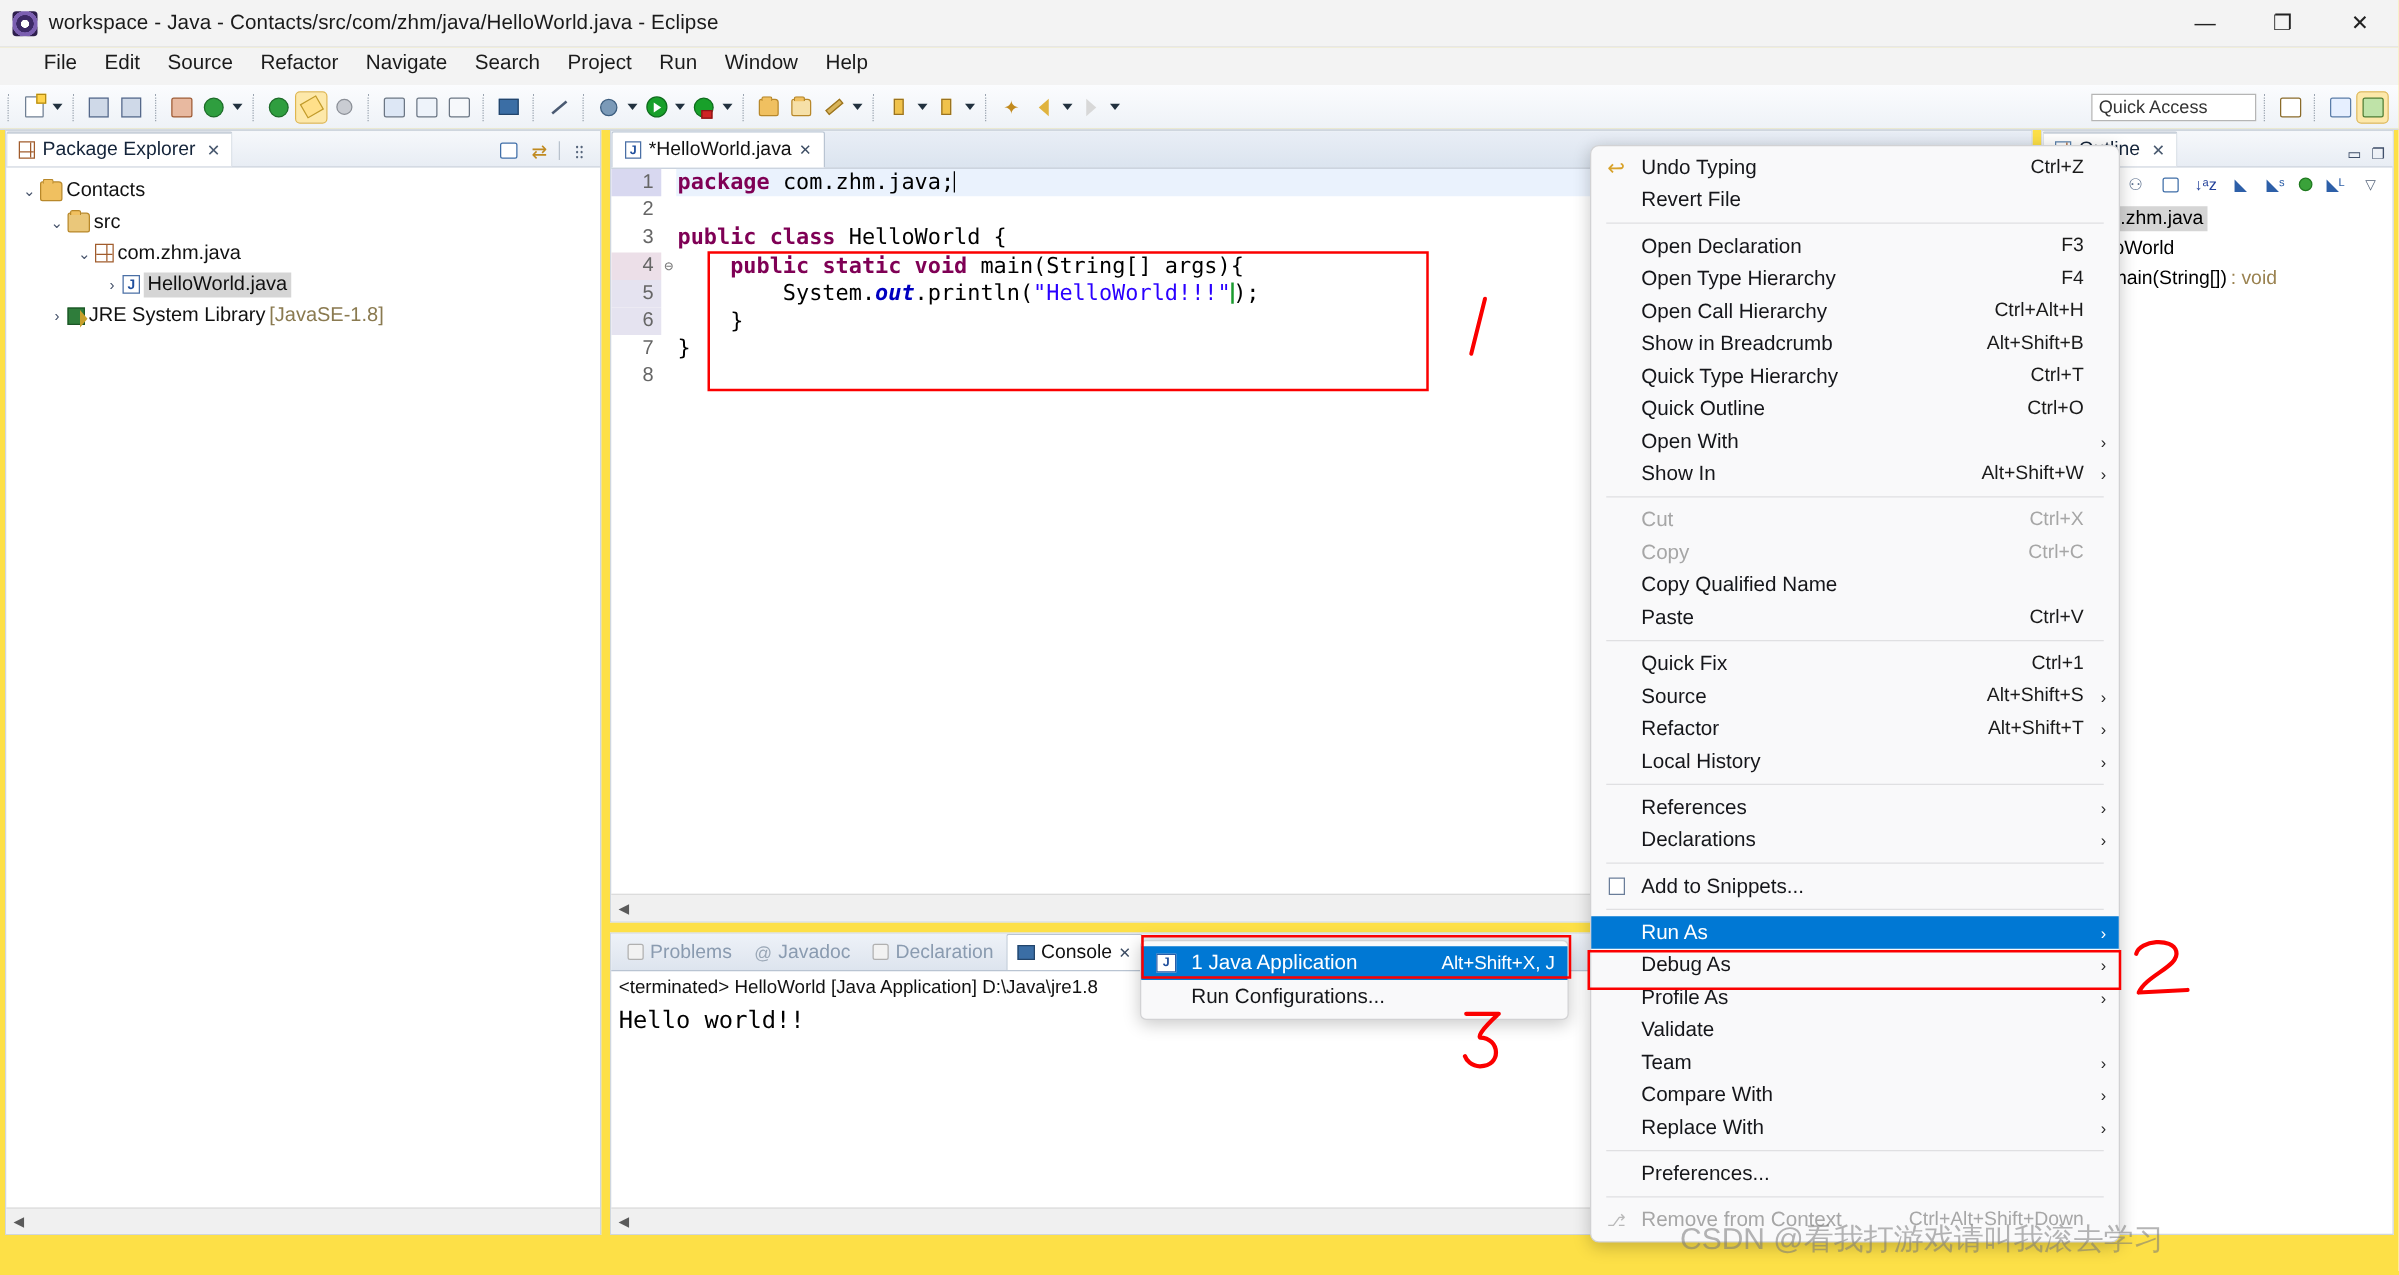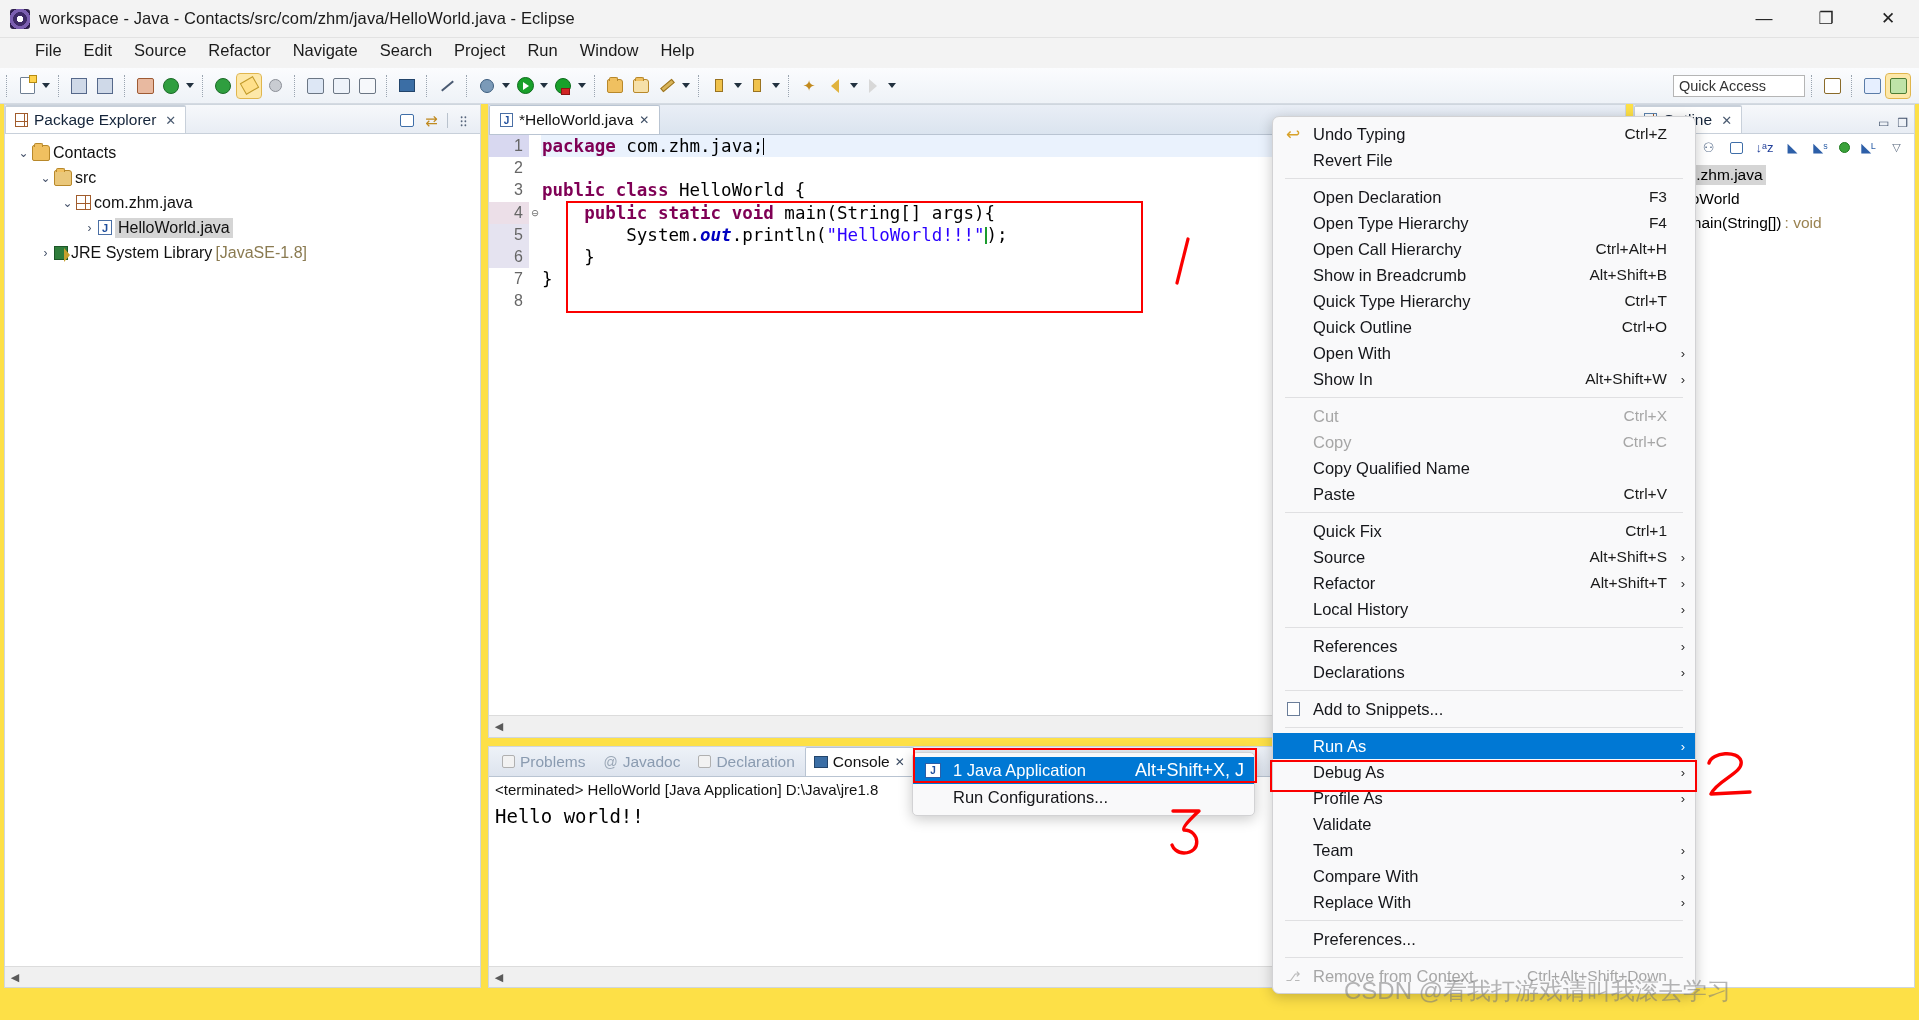--- a/index.html
+++ b/index.html
@@ -234,21 +234,21 @@
   .submenu {
     position: absolute; left: 912px; top: 752px; width: 343px;
     background: #f9f9fa; border: 1px solid #d2d2d4; border-radius: 5px;
     box-shadow: 0 3px 14px rgba(0,0,0,.22);
     padding: 4px 0; z-index: 70;
   }
   .smi {
     height: 27px; display: flex; align-items: center; font-size: 16.5px; color: #15161a; padding-right: 10px;
   }
   .smi .ic-slot { width: 40px; display:flex; align-items:center; justify-content:center; }
-  .smi .accel { margin-left: auto; font-size: 18px; }
+  .smi .accel { margin-left: auto; font-size: 15px; }
   .smi.sel { background: #0078d4; }
   .smi.sel .lbl, .smi.sel .accel { color: #fff; }
 
   
   .anno { position: absolute; z-index: 90; pointer-events: none; }
   .box-code { left: 566px; top: 201px; width: 577px; height: 112px; border: 2.5px solid #fb0000; }
   .box-runas { left: 1270px; top: 760px; width: 427px; height: 32px; border: 2.5px solid #fb0000; }
   .box-java { left: 913px; top: 748px; width: 344px; height: 35px; border: 2.5px solid #fb0000; }
   .mark-1 { left: 1172px; top: 237px; width: 22px; height: 48px; }
   .mark-2 { left: 1705px; top: 750px; width: 52px; height: 50px; }

